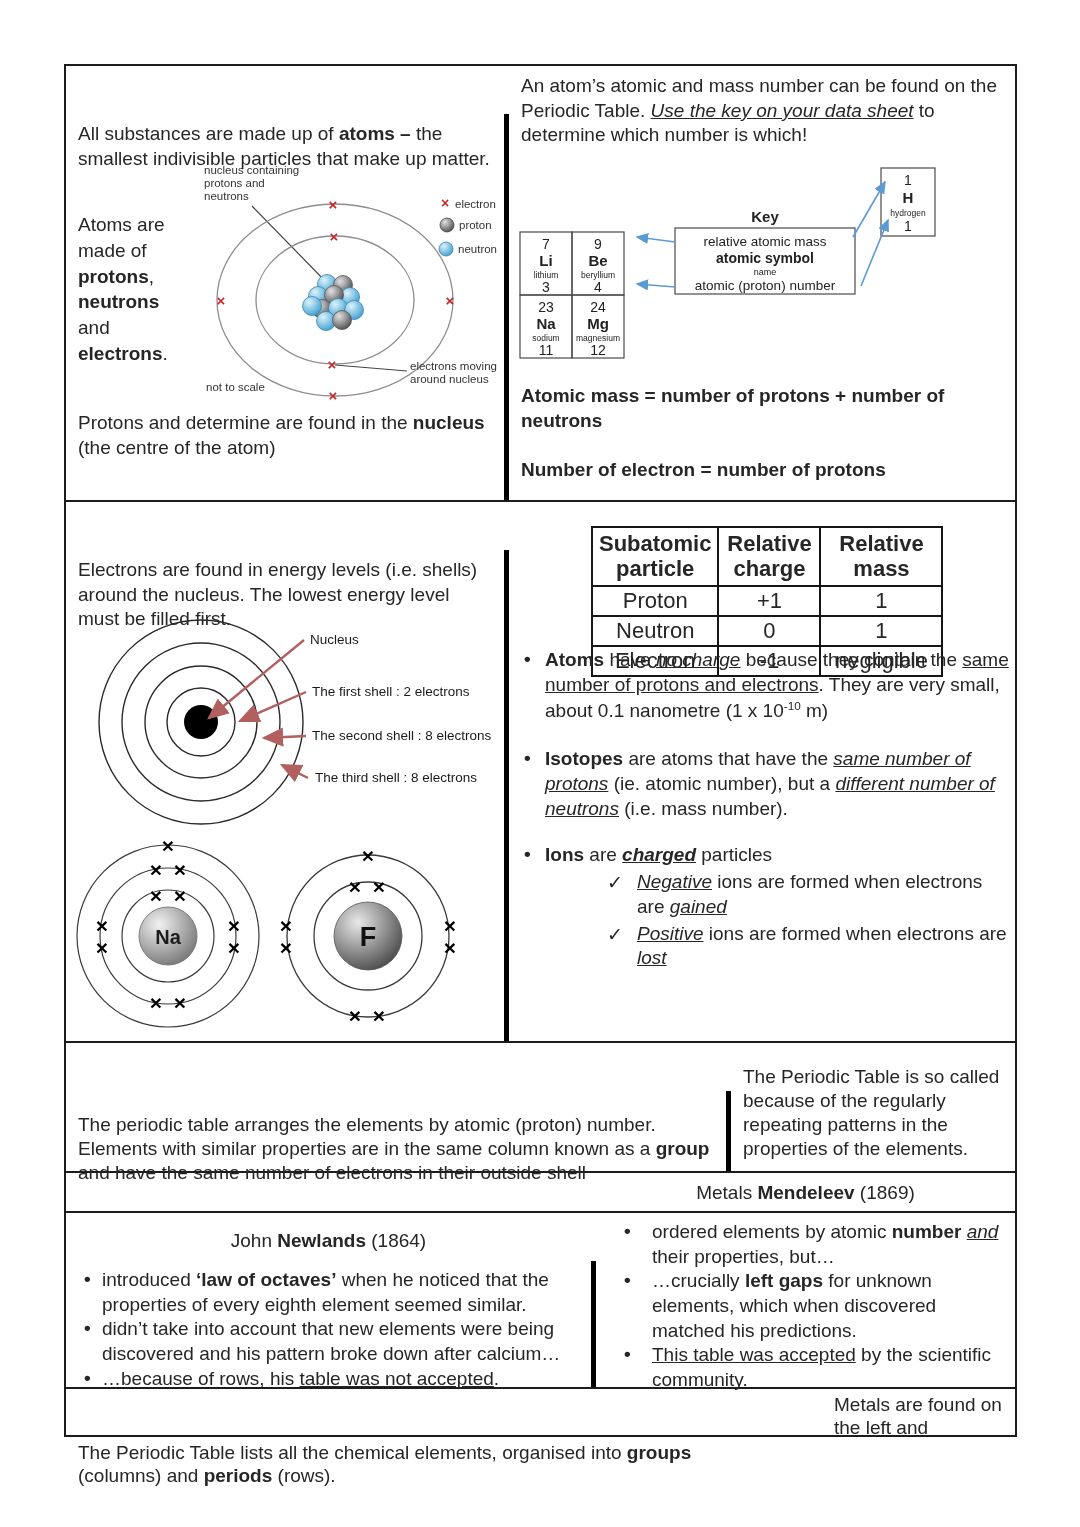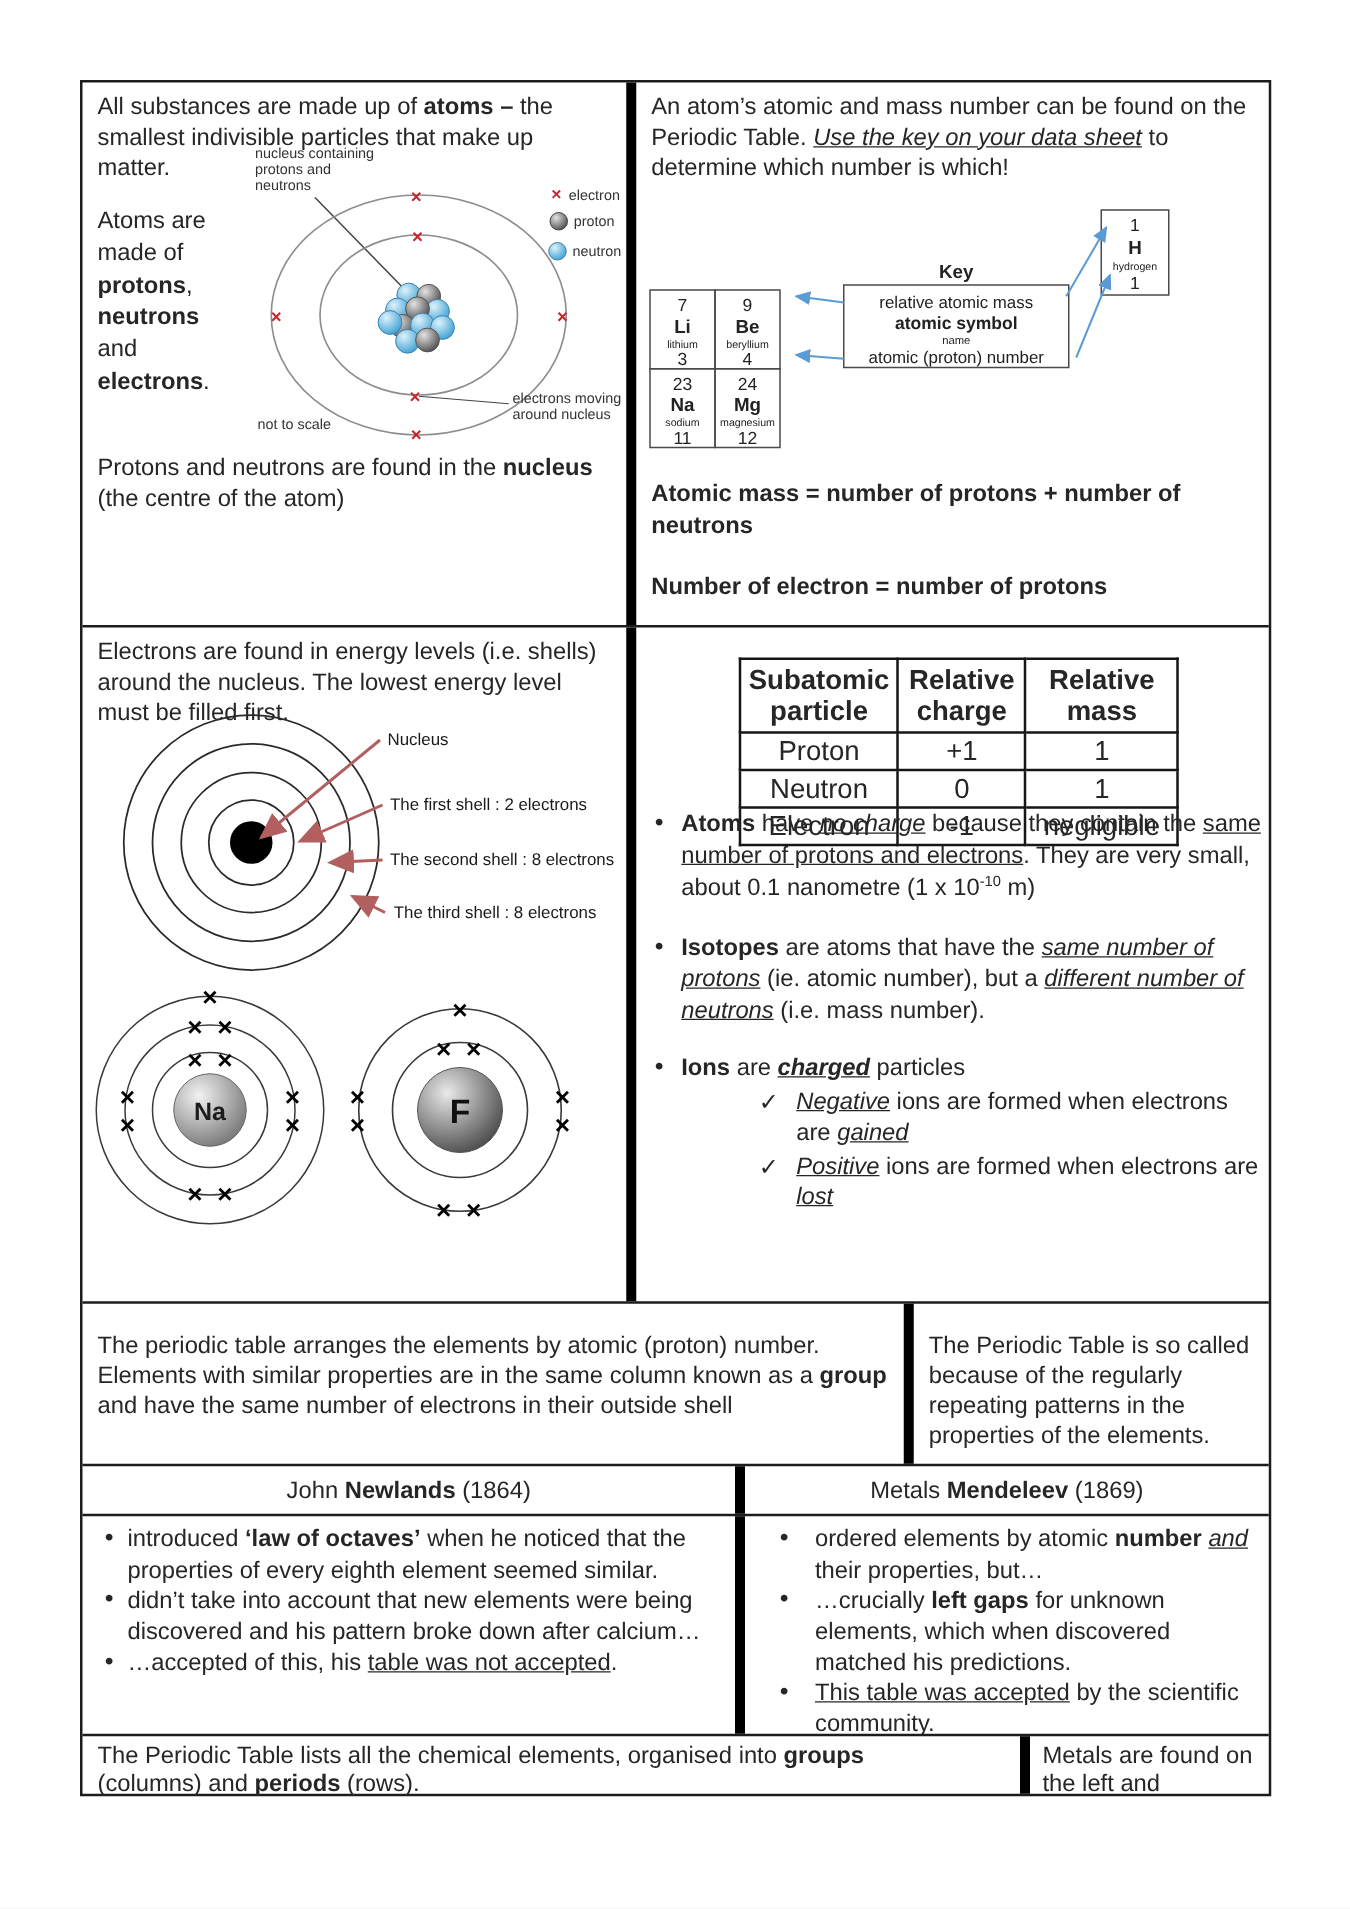--- a/index.html
+++ b/index.html
@@ -6,21 +6,21 @@
   body { background: #e8e8e8; }
   .page {
     position: relative; width: 1080px; height: 1527px; background: #ffffff;
     font-family: "Liberation Sans", sans-serif; color: #262626; overflow: hidden;
     margin: 0 auto;
   }
   .tbl { position: absolute; left: 64px; top: 64px; width: 953px; border: 2px solid #1c1c1c; }
   .row { display: flex; border-bottom: 2px solid #1c1c1c; }
   .row:last-child { border-bottom: none; }
   .cell { position: relative; }
-  .c1 { border-right: 8px solid #000000; }
+  .c1 { border-right: 5px solid #000000; margin-top: 48px; }
   .cfill { flex: 1; }
 
   .t { font-size: 19px; line-height: 1.3; color: #262626; }
   .m1 { margin: 8px 12px 0 12px; }
   .seg-b { font-weight: bold; }
   .seg-i { font-style: italic; }
   .seg-u { text-decoration: underline; }
   .seg-p { vertical-align: super; font-size: 0.62em; }
 
   
@@ -138,21 +138,21 @@
             <text x="251" y="50" text-anchor="middle" font-size="14" font-weight="bold" fill="#c9252d">×</text>
             <text x="261" y="50">electron</text>
             <circle cx="253" cy="67" r="7" fill="url(#gGrey)" stroke="#444" stroke-width="0.8"></circle>
             <text x="265" y="71">proton</text>
             <circle cx="252" cy="91" r="7" fill="url(#gBlue)" stroke="#3c83ab" stroke-width="0.8"></circle>
             <text x="264" y="95">neutron</text>
           </g>
           <text x="12" y="233" font-size="11.5" fill="#333">not to scale</text>
         </svg>
 
-        <p class="t pProtons"><span>Protons and neutrons are found in the </span><span class="seg-b">nucleus</span><span> (the centre of the atom)</span></p>
+        <p class="t pProtons"><span>Protons and determine are found in the </span><span class="seg-b">nucleus</span><span> (the centre of the atom)</span></p>
       </div>
 
       <div class="cell cfill">
         <p class="t m1"><span>An atom’s atomic and mass number can be found on the Periodic Table.  </span><span class="seg-i seg-u">Use the key on your data sheet</span><span> to determine which number is which!</span></p>
 
         <svg class="keySvg" viewBox="0 0 494 212">
           <defs>
             <marker id="mBlue" markerWidth="9" markerHeight="8" refX="7" refY="3.5" orient="auto">
               <path d="M0,0 L8,3.5 L0,7 Z" fill="#5b9bd5"></path>
             </marker>
@@ -377,21 +377,21 @@
           <li>
             <span class="mk">•</span>
             <span><span>introduced </span><span class="seg-b">‘law of octaves’</span><span> when he noticed that the properties of every eighth element seemed similar.</span></span>
           </li>
           <li>
             <span class="mk">•</span>
             <span><span>didn’t take into account that new elements were being discovered and his pattern broke down after calcium…</span></span>
           </li>
           <li>
             <span class="mk">•</span>
-            <span><span>…accepted of this, his </span><span class="seg-u">table was not accepted</span><span>.</span></span>
+            <span><span>…because of rows, his </span><span class="seg-u">table was not accepted</span><span>.</span></span>
           </li>
         </ul>
       </div>
       <div class="cell cfill">
         <ul class="lst mend">
           <li>
             <span class="mk">•</span>
             <span><span>ordered elements by atomic </span><span class="seg-b">number</span><span> </span><span class="seg-i seg-u">and</span><span> their properties, but…</span></span>
           </li>
           <li>

